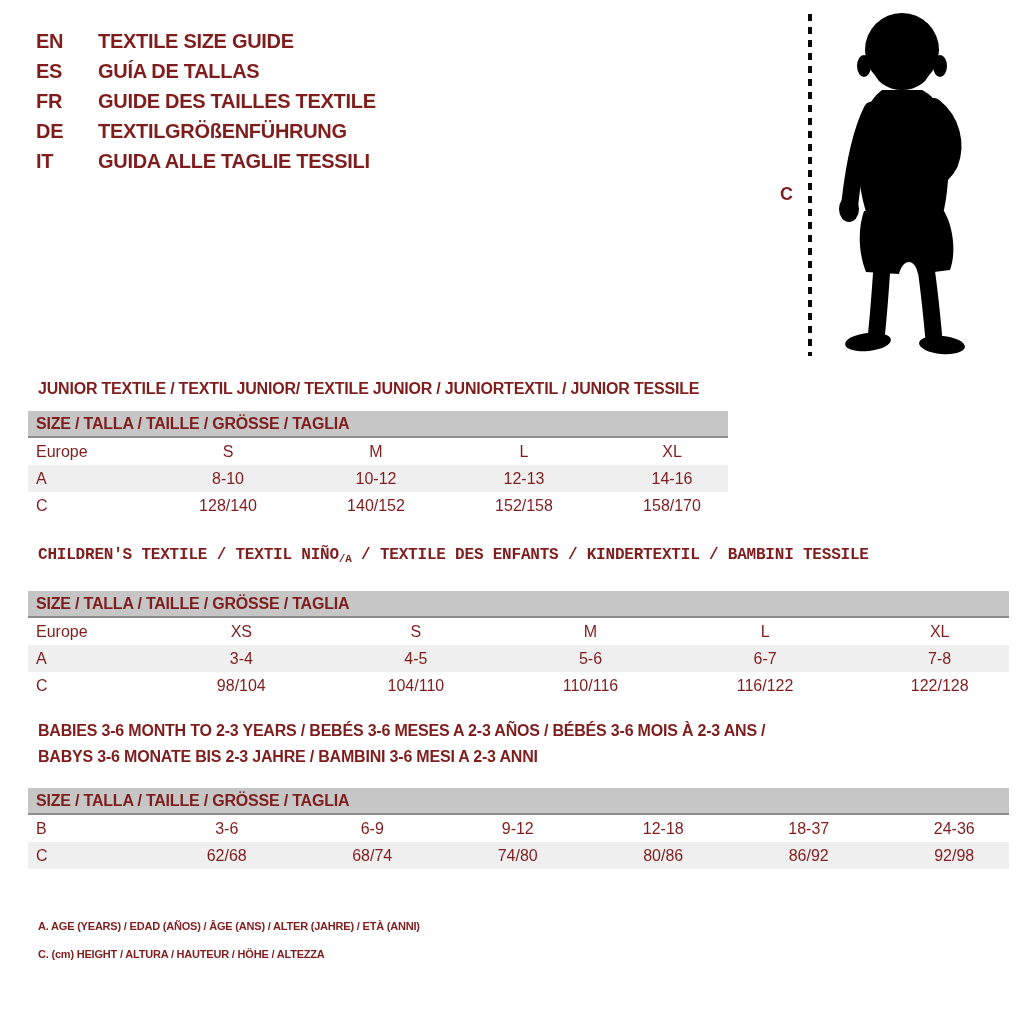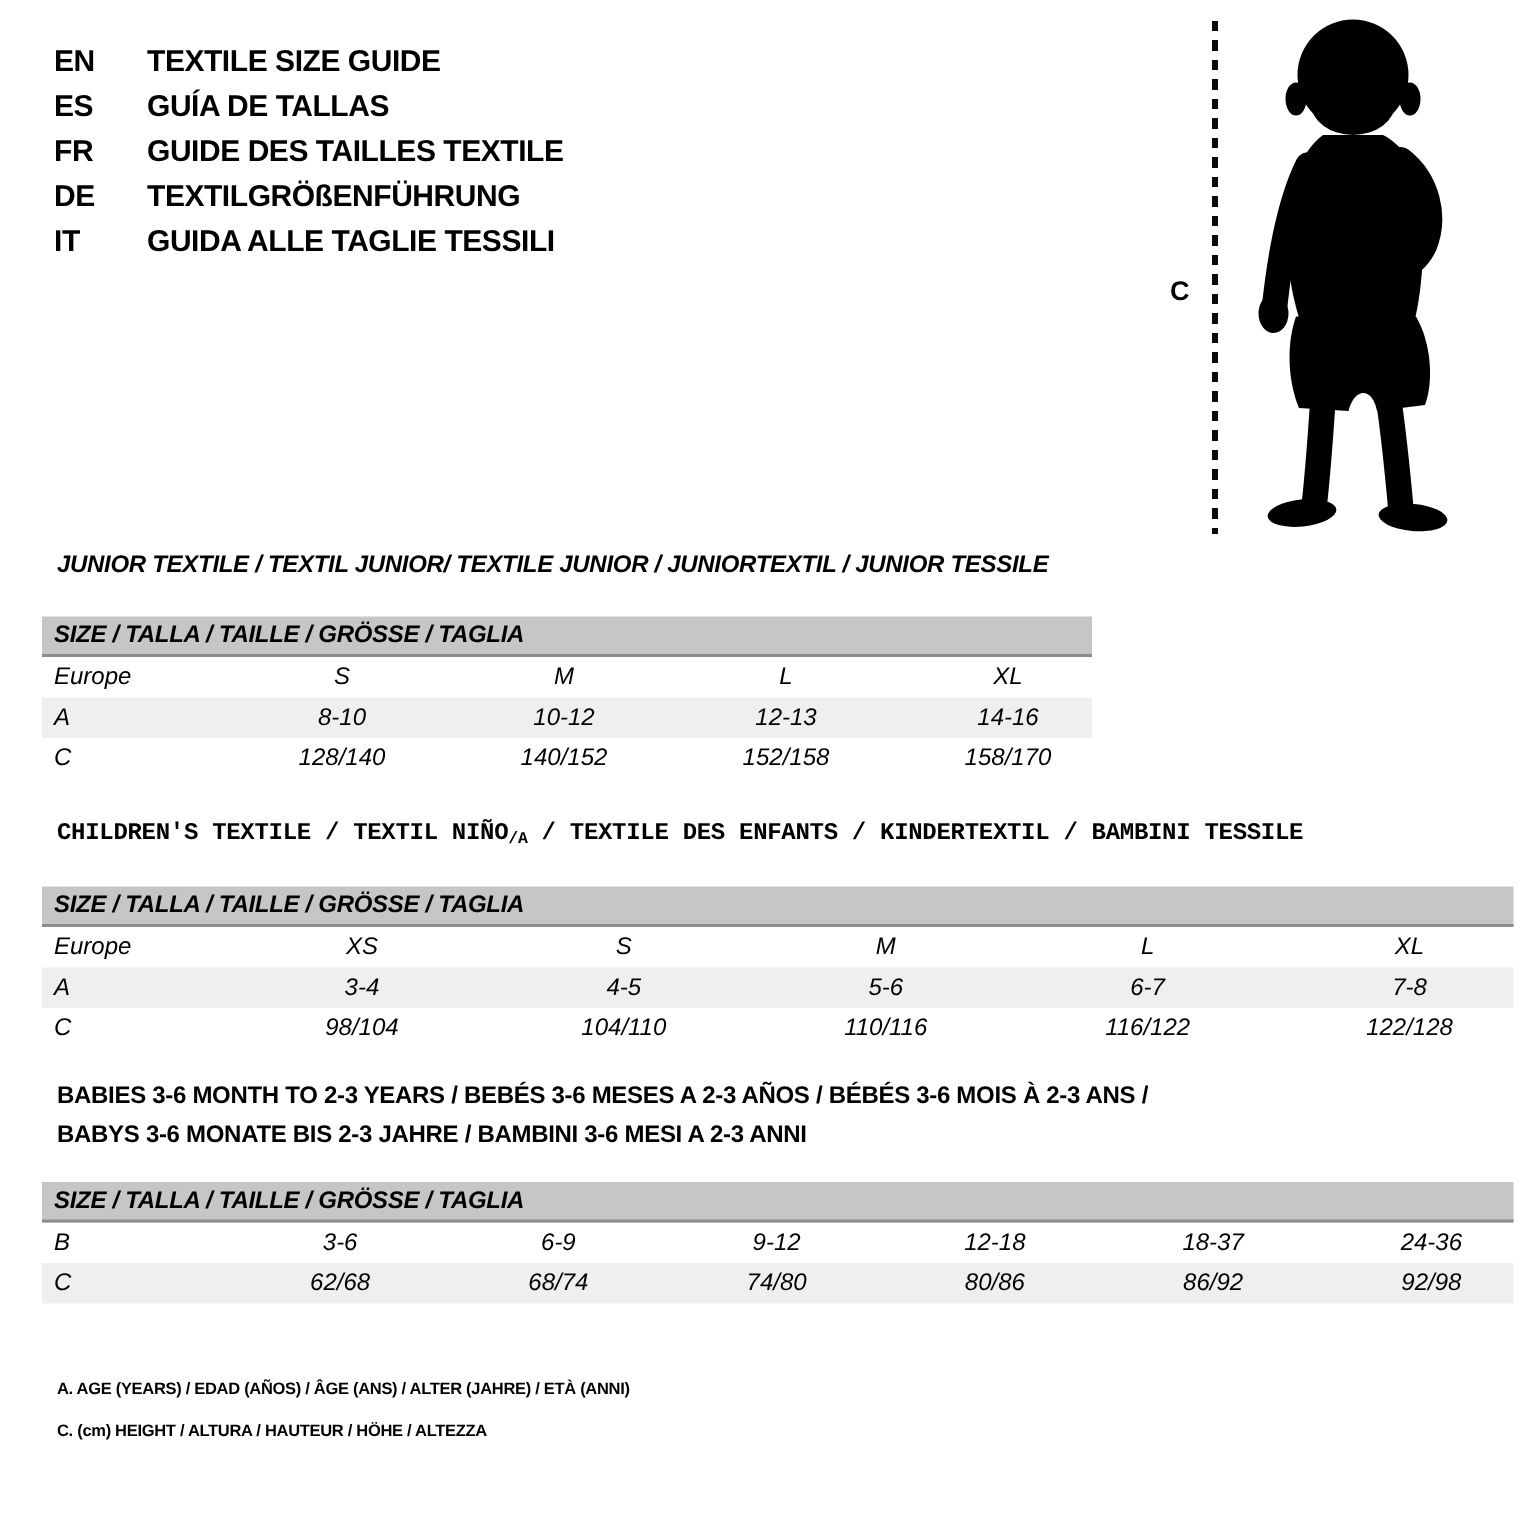--- a/index.html
+++ b/index.html
@@ -1,36 +1,36 @@
 <!DOCTYPE html>
 <html><head>
 <meta charset="utf-8">
 <style>
   html,body{margin:0;padding:0;background:#fff;}
   .canvas{
     position:relative;width:1024px;height:1024px;background:#ffffff;
-    font-family:"Liberation Sans",sans-serif;color:#000000;overflow:hidden;
+    font-family:"Liberation Sans",sans-serif;color:#7f1d1d;overflow:hidden;
   }
   
   .langs{position:absolute;left:36px;top:26px;}
   .lang-row{display:flex;height:30px;align-items:center;font-weight:bold;font-size:20px;letter-spacing:-0.3px;}
   .lang-code{width:62px;}
   
   .dotline{position:absolute;left:808px;top:14px;width:4px;height:342px;
     background:repeating-linear-gradient(to bottom,#0a0a0a 0 7px,transparent 7px 13px);}
   .cmark{position:absolute;left:780px;top:184px;font-weight:bold;font-size:18px;}
   .silhouette{position:absolute;left:822px;top:6px;}
   
   .section-title{position:absolute;font-weight:bold;font-size:16px;letter-spacing:-0.2px;white-space:nowrap;}
-  #junior-title{left:38px;top:368px;font-style:italic;}
+  #junior-title{left:38px;top:380px;}
   #children-title{left:38px;top:546px;font-family:Liberation Mono, monospace;}
   #babies-title{left:38px;top:718px;line-height:26px;}
   .subsc{font-size:11px;position:relative;top:3px;}
   
-  .stable{position:absolute;left:28px;font-style:italic;}
+  .stable{position:absolute;left:28px;}
   #junior-table{top:411px;width:700px;}
   #children-table{top:591px;width:981px;}
   #babies-table{top:788px;width:981px;}
   .size-head{height:25px;background:#c6c6c6;border-bottom:2px solid #8c8c8c;
     font-weight:bold;font-size:16px;letter-spacing:-0.2px;display:flex;align-items:center;padding-left:8px;}
   .trow{display:flex;height:27px;align-items:center;font-size:16px;gap:36px;}
   .trow.shade{background:#efefef;}
   .tlabel{width:100px;padding-left:8px;}
   .tcell{flex:1;text-align:center;}
   

